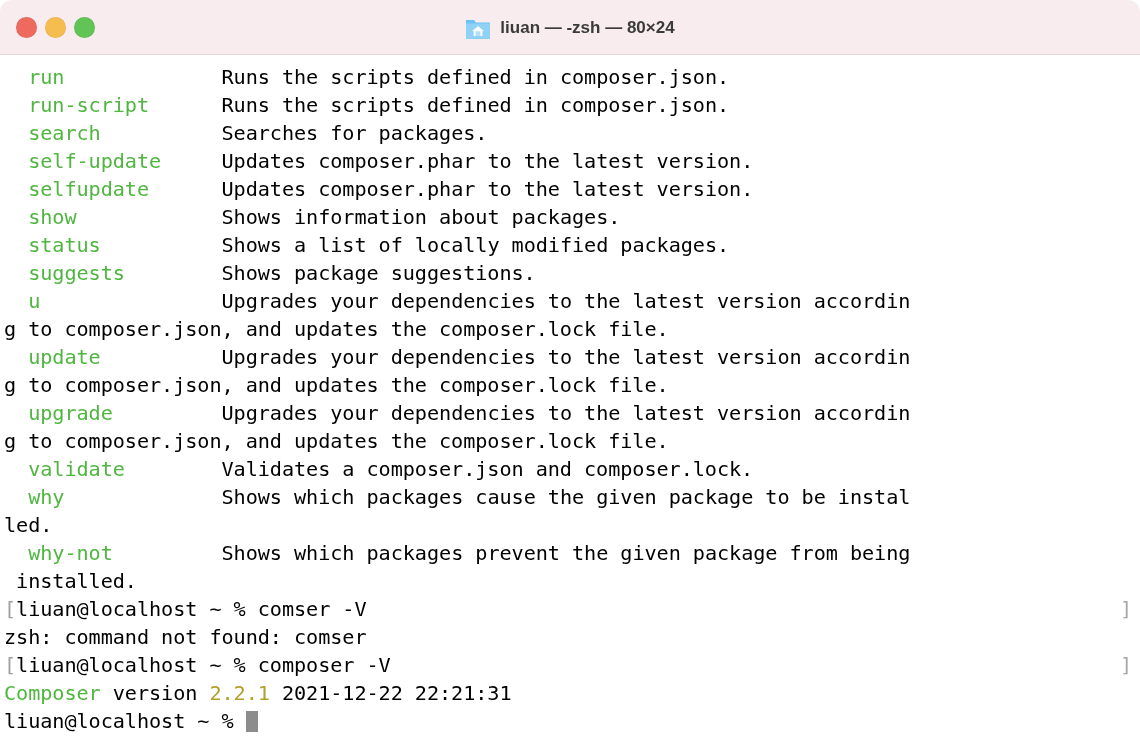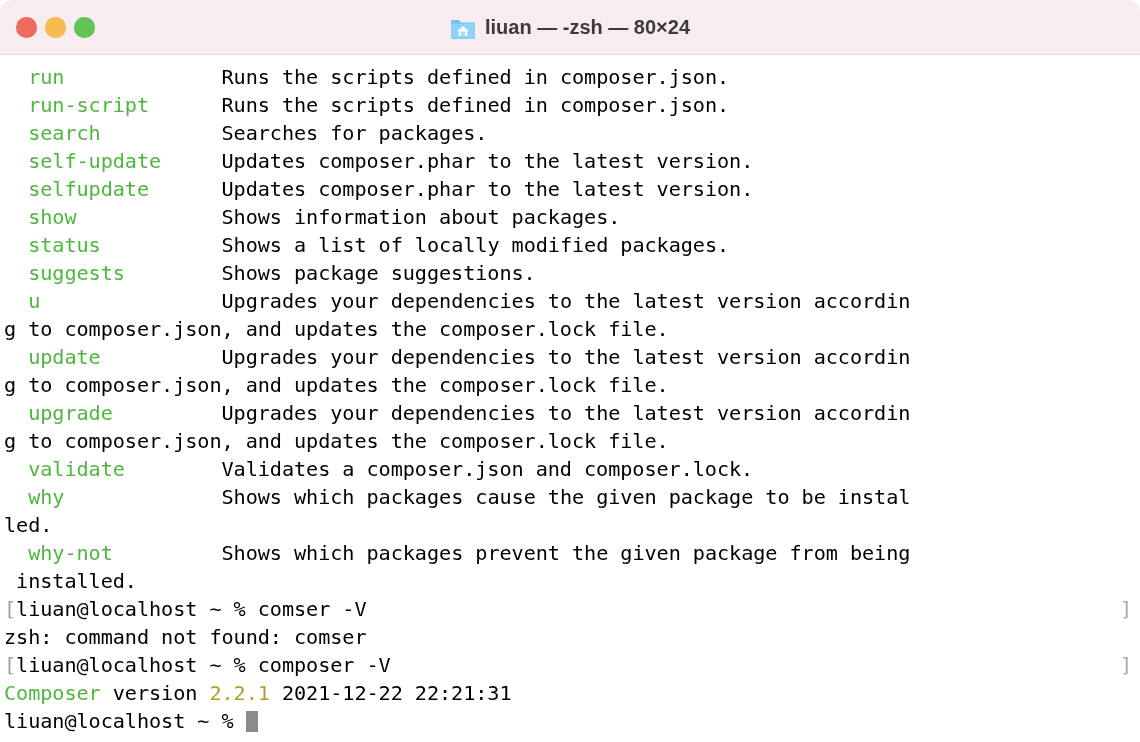--- a/index.html
+++ b/index.html
@@ -57,21 +57,21 @@
     left: 0; right: 0; top: 0;
     height: 55px;
     display: flex;
     align-items: center;
     justify-content: center;
     gap: 9px;
     pointer-events: none;
   }
   .title-text {
     font-family: "Liberation Sans", sans-serif;
-    font-size: 20px;
+    font-size: 17px;
     font-weight: bold;
     color: #3b3b3b;
     letter-spacing: 0px;
     white-space: pre;
   }
   .folder-icon {
     width: 26px;
     height: 24px;
     display: block;
   }

